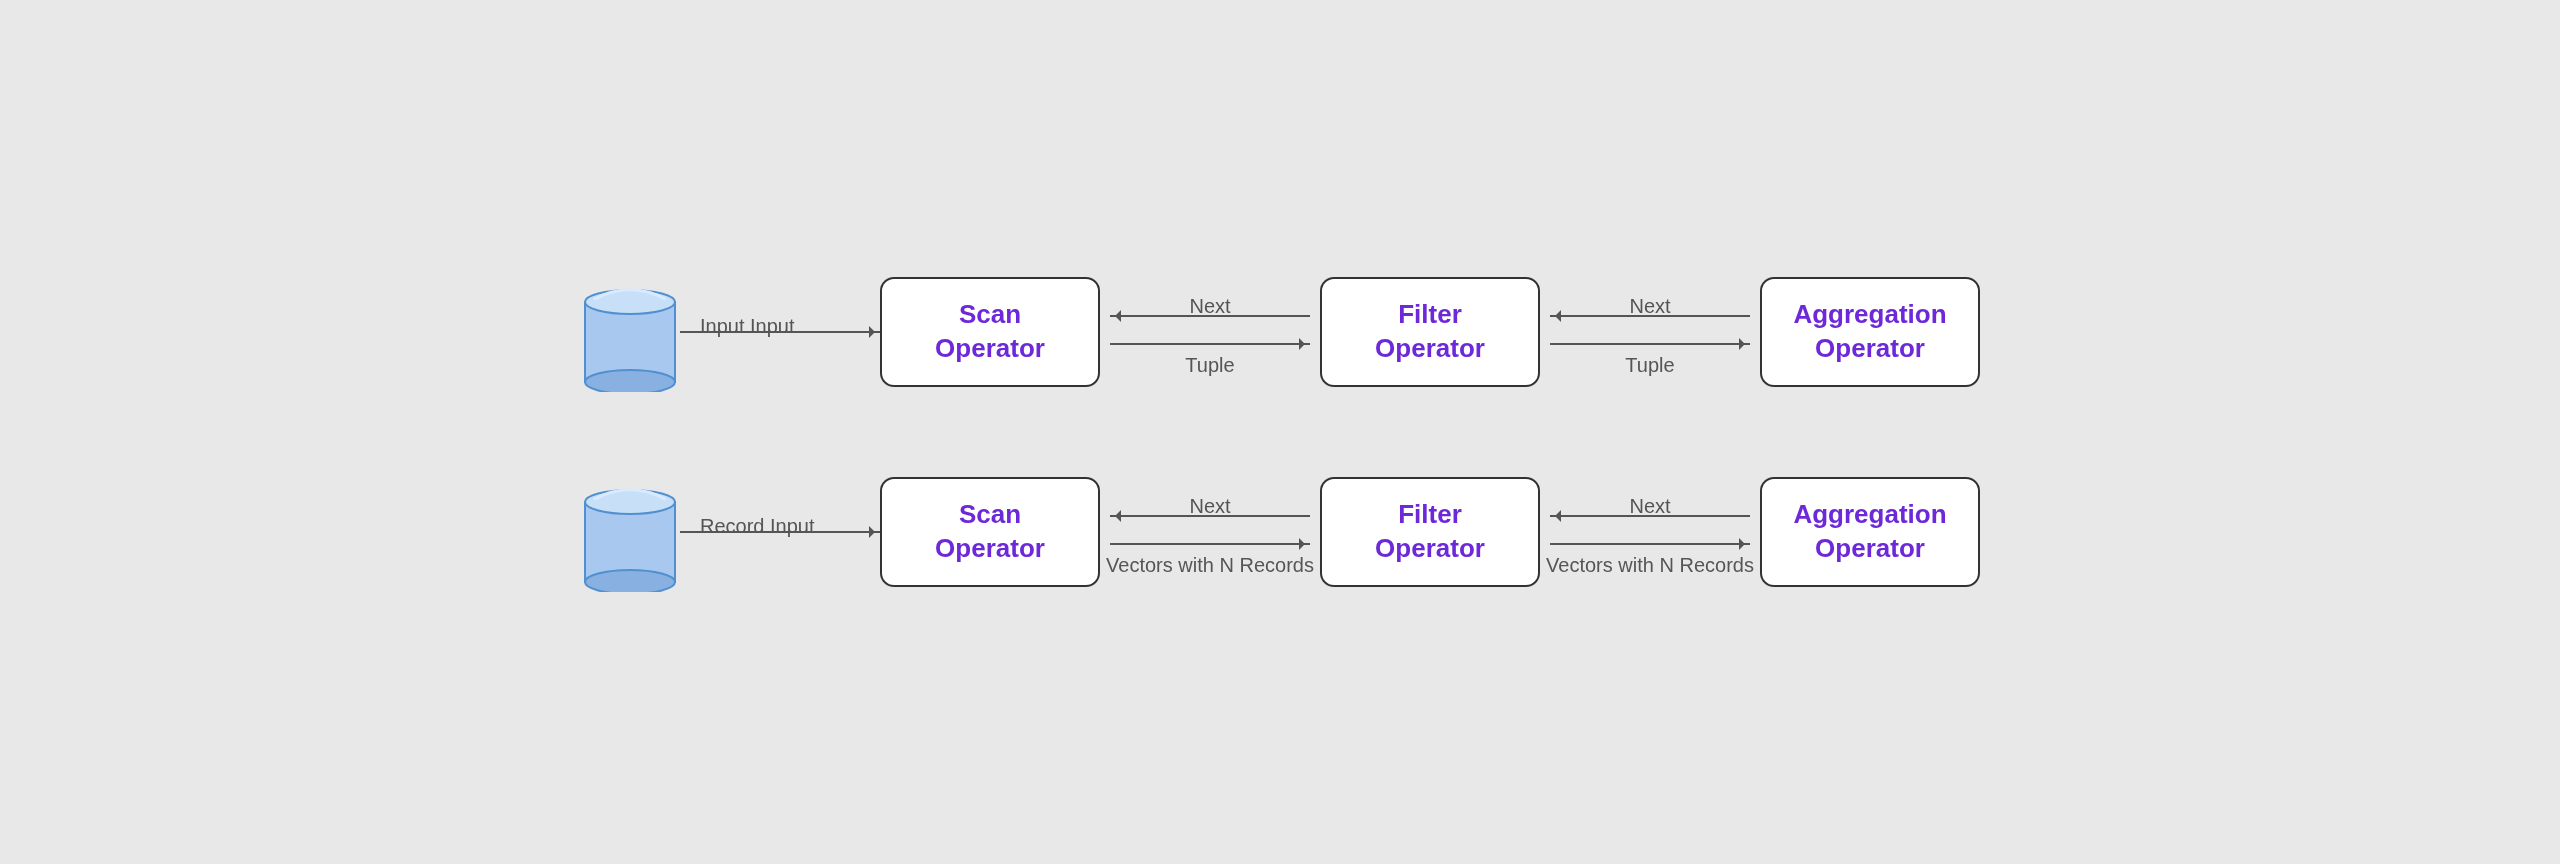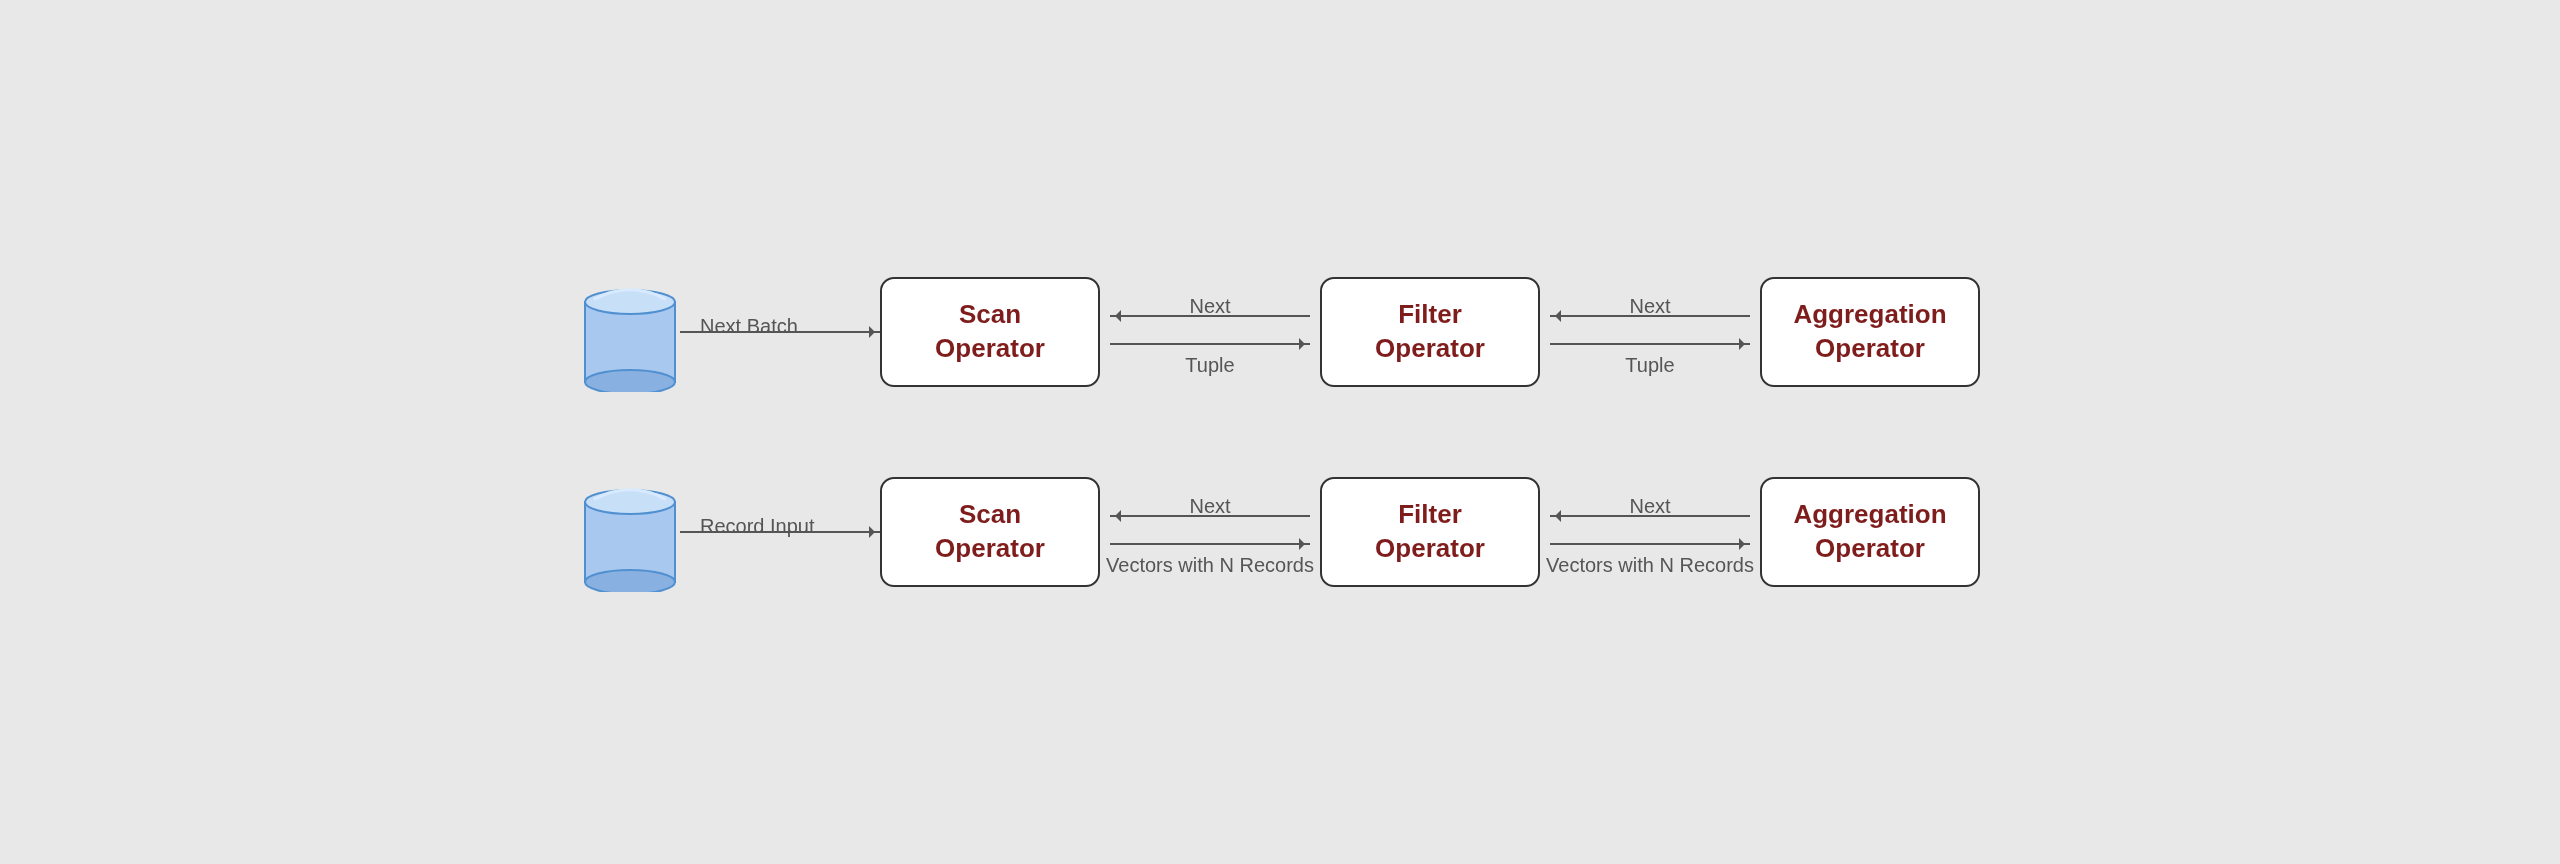--- a/index.html
+++ b/index.html
@@ -51,21 +51,21 @@
       display: flex;
       align-items: center;
       justify-content: center;
       text-align: center;
       flex-shrink: 0;
     }
 
     .operator-box .label {
       font-size: 26px;
       font-weight: 700;
-      color: #7f1d1d;
+      color: #6d28d9;
       line-height: 1.3;
     }
 
     
     .input-connector {
       display: flex;
       align-items: center;
       position: relative;
       width: 200px;
       height: 110px;
@@ -209,21 +209,21 @@
 
         <ellipse cx="50" cy="110" rx="45" ry="12" fill="#88b0e0" stroke="#5090d0" stroke-width="2"></ellipse>
 
         <ellipse cx="50" cy="30" rx="45" ry="12" fill="#c8dff8" stroke="#5090d0" stroke-width="2"></ellipse>
 
         <path d="M 15 27 Q 30 18 50 18 Q 70 18 85 27" fill="none" stroke="#d8eaff" stroke-width="3" stroke-linecap="round"></path>
       </svg>
     </div>
 
     <div class="input-connector">
-      <span class="arrow-label">Next Batch</span>
+      <span class="arrow-label">Input Input</span>
       <div class="input-arrow"></div>
     </div>
 
     <div class="operator-box">
       <span class="label">Scan<br>Operator</span>
     </div>
 
     <div class="double-connector">
       <span class="top-label">Next</span>
       <div class="arrow-right-to-left"></div>

